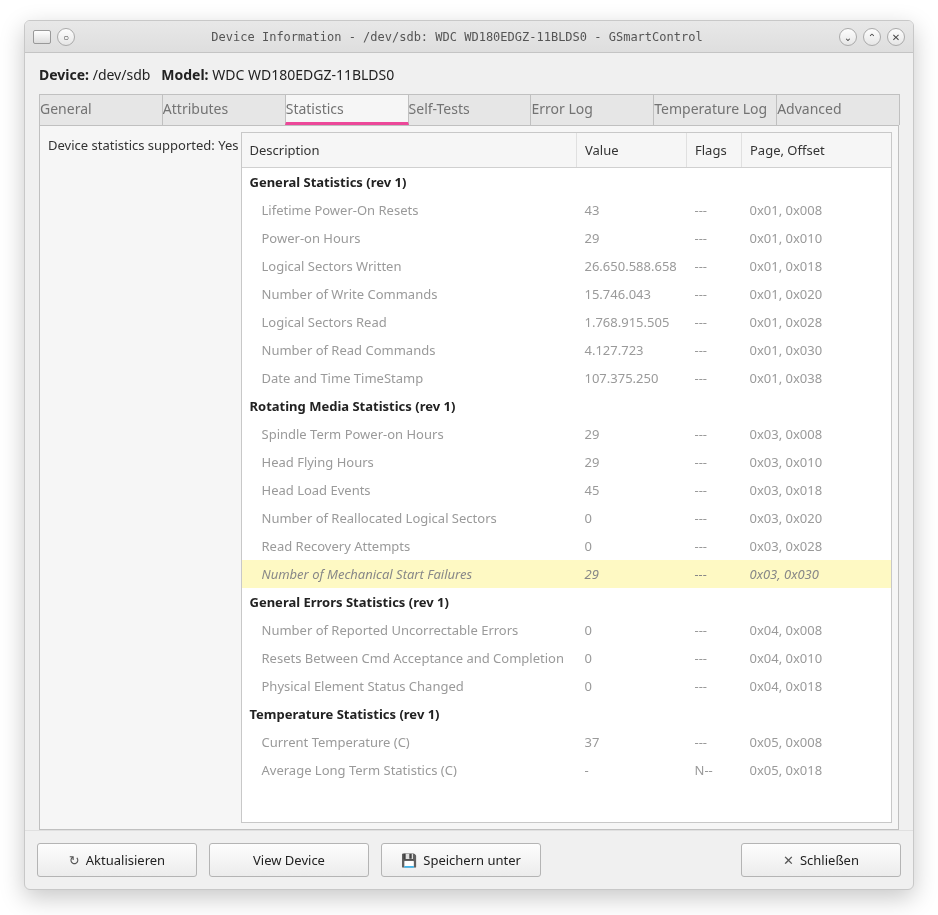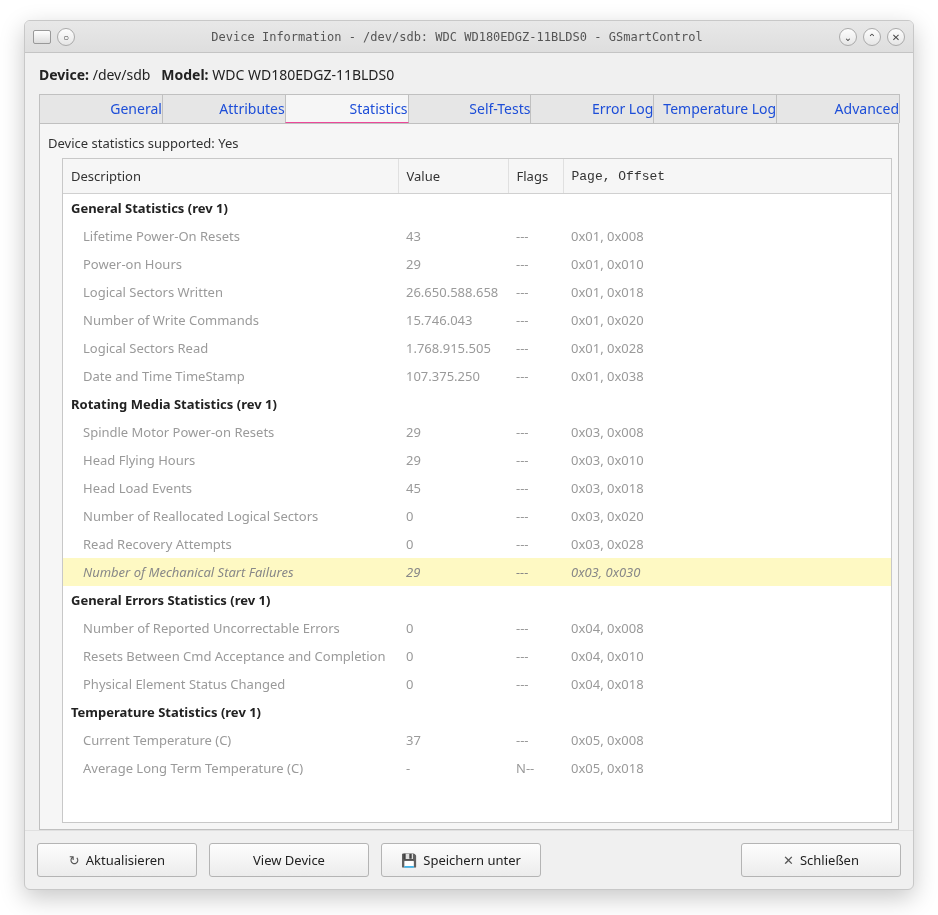--- a/index.html
+++ b/index.html
@@ -61,70 +61,69 @@
 .device-line { font-size: 14px; margin-bottom: 10px; color: #222; }
 .device-line .lbl { font-weight: 700; }
 
 .tabs {
   display: flex;
   border-bottom: 1px solid #c0c0c0;
 }
 .tab {
   flex: 1;
   padding: 4px 0;
-  text-align: right;
+  text-align: left;
   background: #e6e6e6;
   border: 1px solid #c0c0c0;
   border-bottom: none;
-  color: #1d4ed8;
+  color: #737373;
   font-size: 14px;
   cursor: pointer;
   position: relative;
   margin-right: -1px;
 }
 .tab.active {
   background: #f6f6f6;
-  border-bottom: 1px solid #ec4899;
+  border-bottom: 3px solid #ec4899;
   z-index: 2;
 }
 .tab + .tab { }
 
 .panel {
   flex: 1;
   background: #f6f6f6;
   border: 1px solid #c0c0c0;
   border-top: none;
   padding: 6px;
-  display: flex; flex-direction: column;
+  display: flex; flex-direction: row;
   overflow: hidden;
 }
 .support-line {
   padding: 4px 2px 6px 2px;
   color: #333;
   font-size: 13px;
 }
 .table-wrap {
   flex: 1;
   background: #fff;
   border: 1px solid #c8c8c8;
   overflow-y: auto;
-  margin-left: 16px;
 }
 table { width: 100%; border-collapse: collapse; font-size: 13px; }
 thead th {
   text-align: left;
   font-weight: 400;
   color: #333;
   background: #f6f6f6;
   padding: 8px 8px;
   border-bottom: 1px solid #d0d0d0;
   border-right: 1px solid #e0e0e0;
   position: sticky; top: 0;
 }
-thead th:last-child{border-right:none;font-family:Liberation Mono, monospace;}
+thead th:last-child{border-right:none;}
 tbody td {
   padding: 5px 8px;
   color: #9a9a9a;
   white-space: nowrap;
 }
 tr.group td {
   color: #222; font-weight: 700;
   padding-bottom: 5px;
 }
 tr.data td.desc { padding-left: 20px; }
@@ -246,30 +245,36 @@
                 <td>---</td>
                 <td>0x01, 0x020</td>
               </tr>
               <tr class="data">
                 <td class="desc">Logical Sectors Read</td>
                 <td>1.768.915.505</td>
                 <td>---</td>
                 <td>0x01, 0x028</td>
               </tr>
               <tr class="data">
+                <td class="desc">Number of Read Commands</td>
+                <td>4.127.723</td>
+                <td>---</td>
+                <td>0x01, 0x030</td>
+              </tr>
+              <tr class="data">
                 <td class="desc">Date and Time TimeStamp</td>
                 <td>107.375.250</td>
                 <td>---</td>
                 <td>0x01, 0x038</td>
               </tr>
               <tr class="group">
                 <td colspan="4">Rotating Media Statistics (rev 1)</td>
               </tr>
               <tr class="data">
-                <td class="desc">Spindle Motor Power-on Resets</td>
+                <td class="desc">Spindle Term Power-on Hours</td>
                 <td>29</td>
                 <td>---</td>
                 <td>0x03, 0x008</td>
               </tr>
               <tr class="data">
                 <td class="desc">Head Flying Hours</td>
                 <td>29</td>
                 <td>---</td>
                 <td>0x03, 0x010</td>
               </tr>
@@ -321,21 +326,21 @@
               <tr class="group">
                 <td colspan="4">Temperature Statistics (rev 1)</td>
               </tr>
               <tr class="data">
                 <td class="desc">Current Temperature (C)</td>
                 <td>37</td>
                 <td>---</td>
                 <td>0x05, 0x008</td>
               </tr>
               <tr class="data">
-                <td class="desc">Average Long Term Temperature (C)</td>
+                <td class="desc">Average Long Term Statistics (C)</td>
                 <td>-</td>
                 <td>N--</td>
                 <td>0x05, 0x018</td>
               </tr>
             </tbody>
         </table>
       </div>
     </div>
 
   </div>

